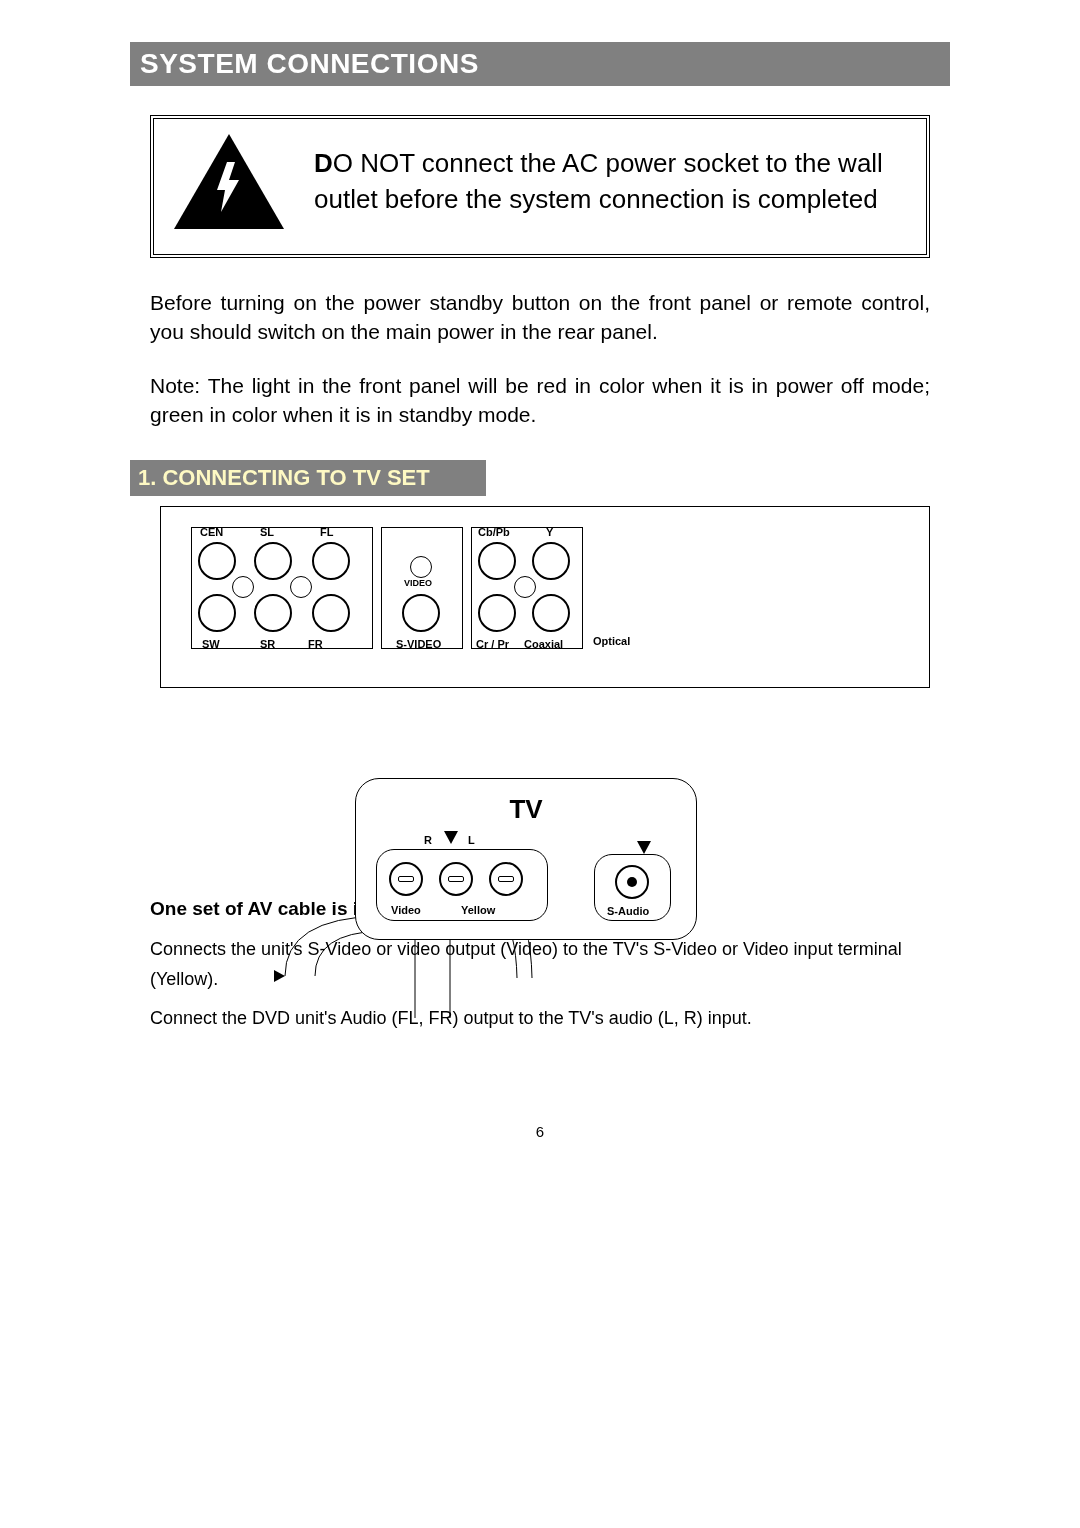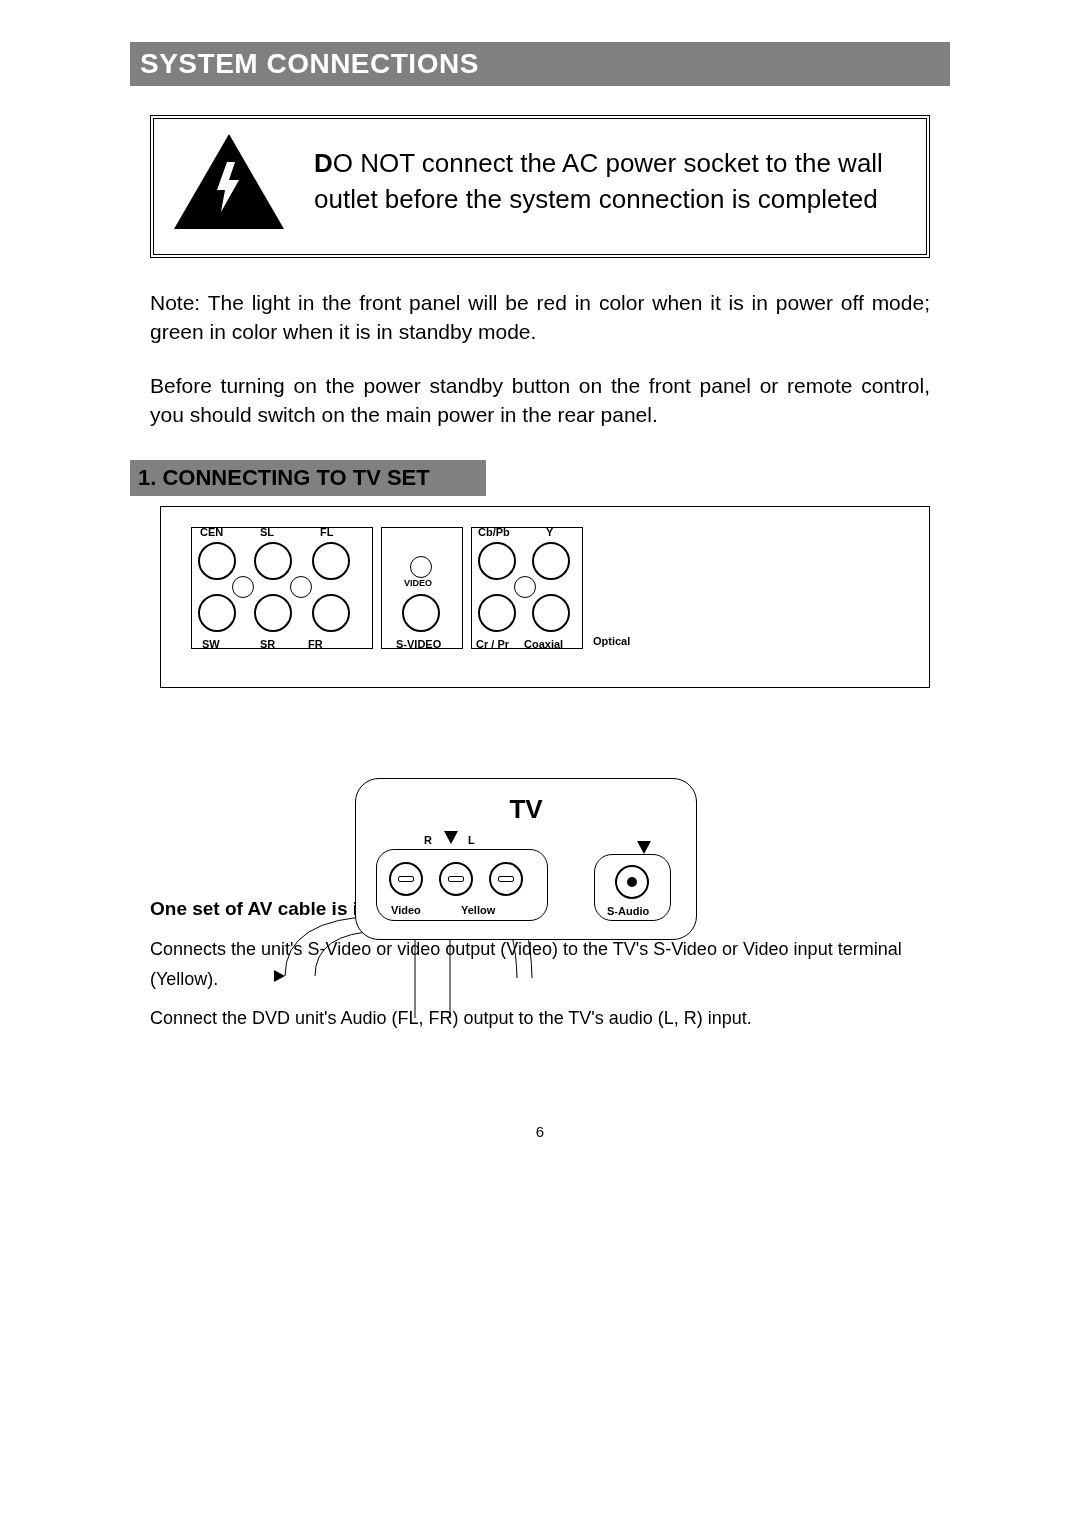--- a/index.html
+++ b/index.html
@@ -54,21 +54,21 @@
   }
   .body-para {
     font-size: 21px;
     margin: 0 20px 24px 20px;
     text-align: justify;
     line-height: 1.4;
   }
   .sub-heading-wrap { margin: 30px 0 10px 0;}
   .sub-heading {
     background: #808080;
-    color: #000000;
+    color: #fef9c3;
     font-weight: bold;
     font-size: 22px;
     padding: 5px 8px;
     display: inline-block;
     min-width: 340px;
   }
   .diagram-zone {
     margin: 0 20px 30px 20px;
   }
   .rear-panel {
@@ -136,22 +136,22 @@
         <svg viewBox="0 0 28 50" width="28" height="50">
           <polygon points="12,0 2,28 10,28 6,50 24,18 14,18 20,0" fill="#fff"></polygon>
         </svg>
       </div>
     </div>
     <div class="warn-text">
       <span class="lead-letter">D</span><span>O NOT connect the AC power socket to the wall outlet before the system connection is completed</span>
     </div>
   </div>
 
+  <p class="body-para">Before turning on the power standby button on the front panel or remote control, you should switch on the main power in the rear panel.</p>
   <p class="body-para">Note: The light in the front panel will be red in color when it is in power off mode; green in color when it is in standby mode.</p>
-  <p class="body-para">Before turning on the power standby button on the front panel or remote control, you should switch on the main power in the rear panel.</p>
 
   <div class="sub-heading-wrap">
     <div class="sub-heading">1. CONNECTING TO TV SET</div>
   </div>
 
   <div class="diagram-zone">
 
     <div class="rear-panel">
 
       <div class="back-group grp1">

